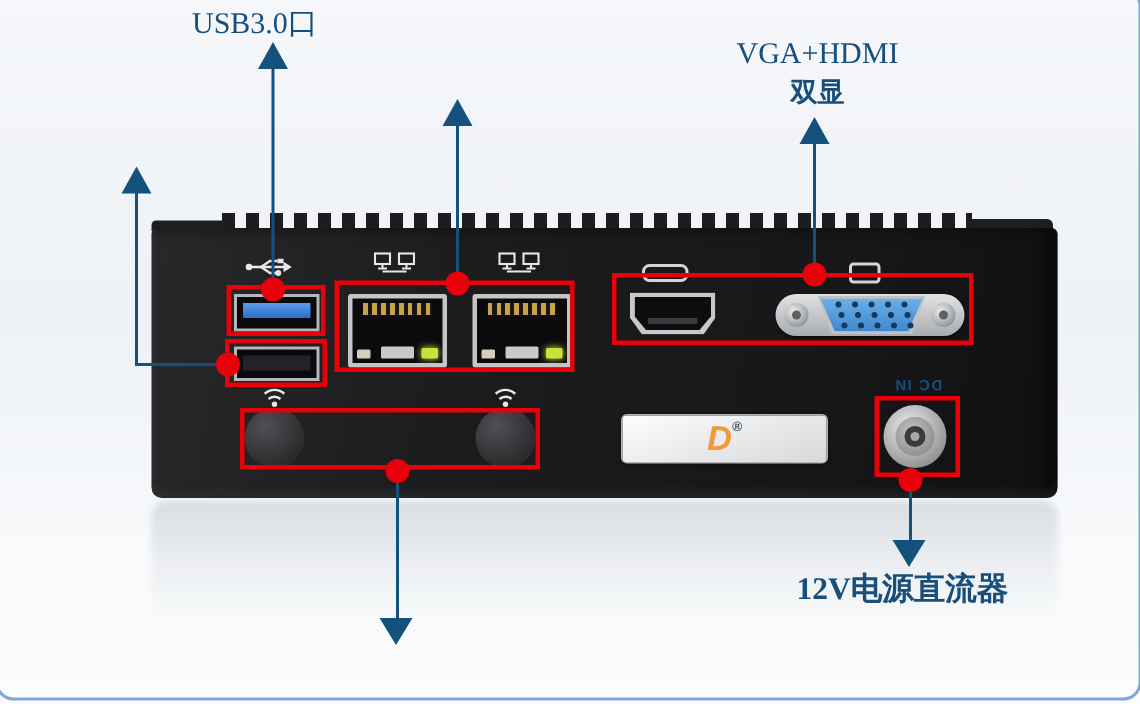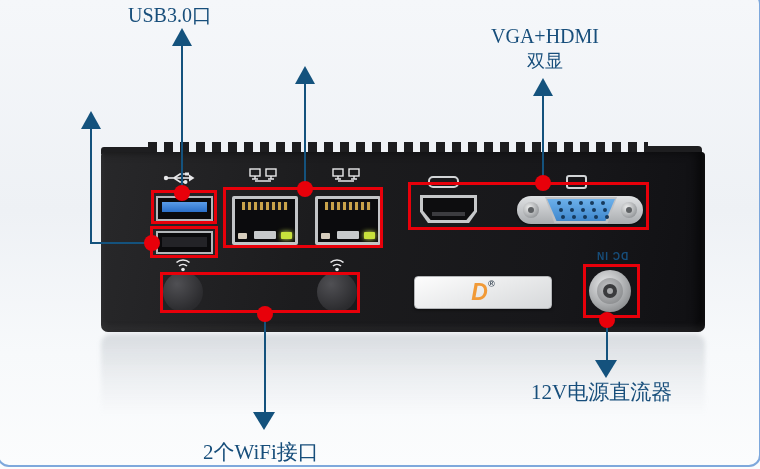--- a/index.html
+++ b/index.html
@@ -70,23 +70,23 @@
   .jack .hole{position:absolute;left:14px;top:14px;width:14px;height:14px;border-radius:50%;background:#3a3b3d;}
   .jack .pin{position:absolute;left:18px;top:18px;width:6px;height:6px;border-radius:50%;background:#a7a8aa;}
   
   .rect{border:3px solid #e8000a;box-sizing:border-box;}
   .dot{width:16px;height:16px;border-radius:50%;background:#e8000a;}
   .shaft{background:#14527d;}
   .arrow-up{width:0;height:0;border-left:10px solid transparent;border-right:10px solid transparent;border-bottom:18px solid #14527d;}
   .arrow-down{width:0;height:0;border-left:11px solid transparent;border-right:11px solid transparent;border-top:18px solid #14527d;}
   .lbl{color:#174e7b;white-space:nowrap;}
   .s20{font-size:20px;}
-  .s21{font-size:21px;font-weight:normal;}
+  .s21{font-size:21px;font-weight:bold;}
   .vga-lbl{width:116px;text-align:center;}
-  .vga-lbl .l2{font-size:18px;font-weight:normal;margin-top:1px;}
+  .vga-lbl .l2{font-size:18px;font-weight:bold;margin-top:1px;}
 </style>
 </head>
 <body>
 
 <div class="stage">
 
   <div class="abs frame"></div>
 
   <div class="abs reflection"></div>
   <div class="abs fins"></div>
@@ -214,15 +214,14 @@
   <div class="abs dot" style="left:535px;top:175px"></div>
   <div class="abs dot" style="left:257px;top:306px"></div>
   <div class="abs dot" style="left:599px;top:312px"></div>
 
   <div class="abs lbl s20" style="left:128px;top:2px">USB3.0口</div>
   <div class="abs lbl vga-lbl" style="left:487px;top:25px">
     <div class="s20">VGA+HDMI</div>
     <div class="l2">双显</div>
   </div>
   <div class="abs lbl s21" style="left:531px;top:378px">12V电源直流器</div>
-  <div class="abs lbl s21" style="left:203px;top:438px">2个WiFi接口</div>
 
 </div>
 
 </body></html>

